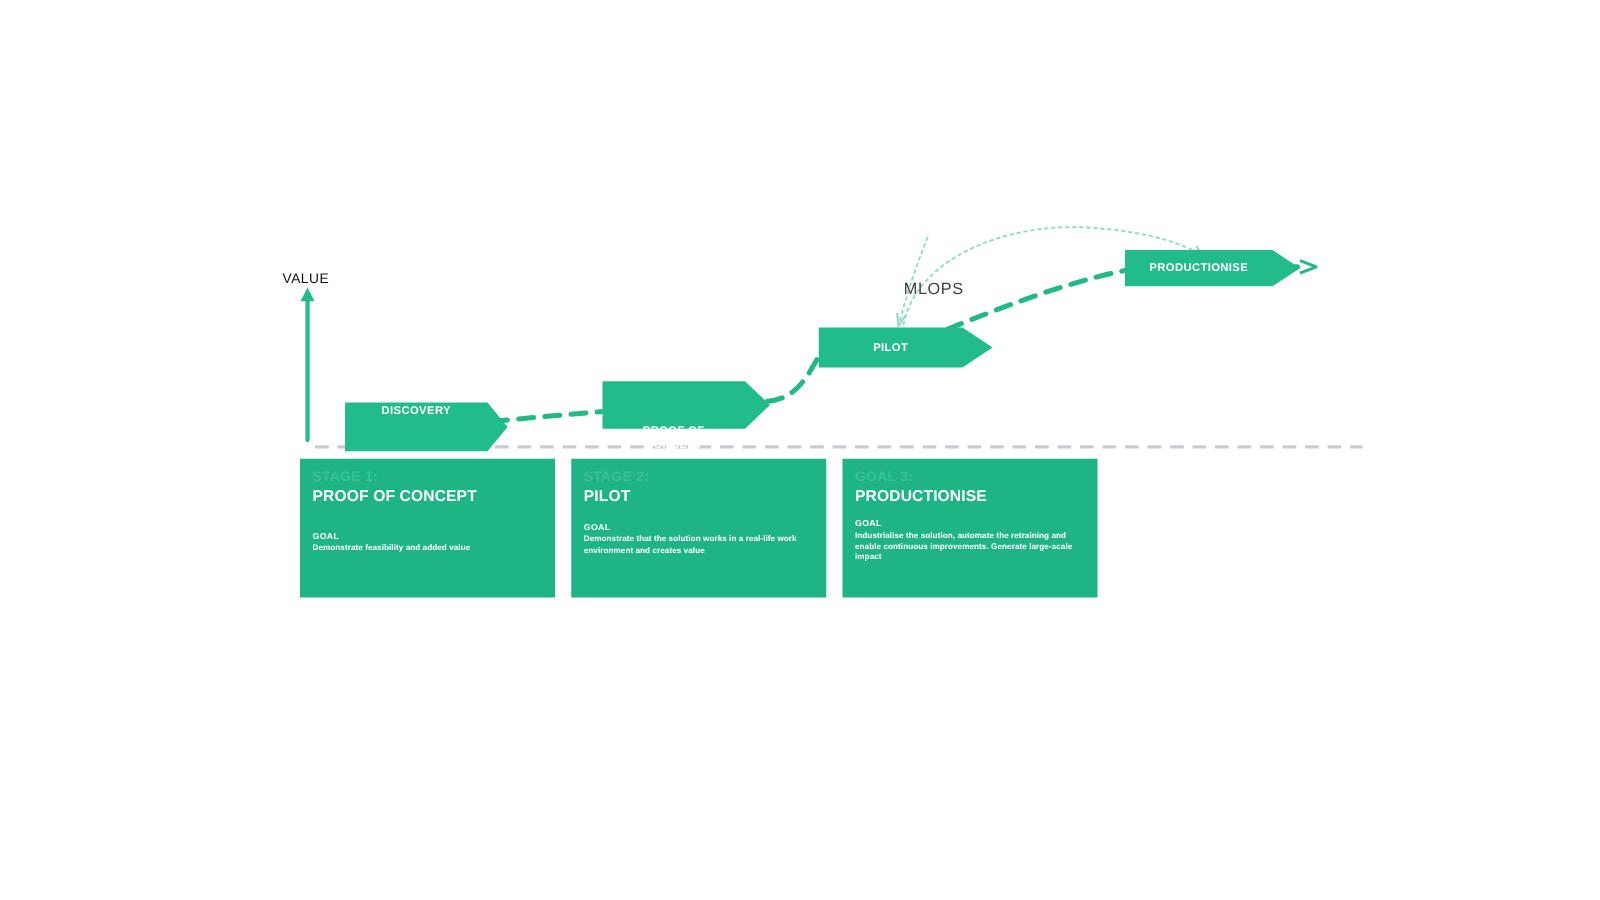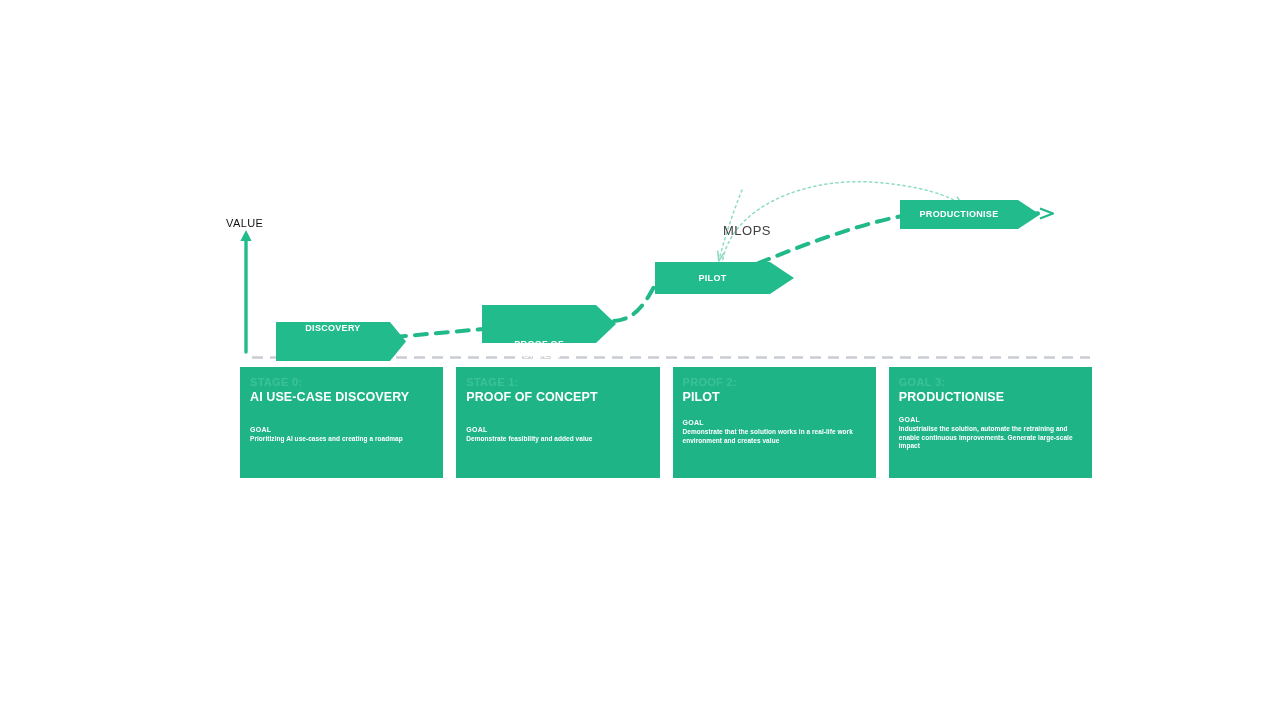--- a/index.html
+++ b/index.html
@@ -172,40 +172,32 @@
 
   <div class="chevron-label" style="left:482px; top:311px; width:114px;margin-top:28px;">PROOF OF
 CONCEPT</div>
 
   <div class="chevron-label" style="left:655px; top:273px; width:115px;">PILOT</div>
 
   <div class="chevron-label" style="left:900px; top:209px; width:118px;">PRODUCTIONISE</div>
 
   <div id="cards">
 
-    <div class="stage-card">
-      <div class="stage-kicker">STAGE 0:</div>
-      <div class="stage-title">AI USE-CASE DISCOVERY</div>
-      <div class="goal-block">
-        <div class="goal-label">GOAL</div>
-        <div class="goal-text">Prioritizing AI use-cases and creating a roadmap</div>
-      </div>
-    </div>
 
     <div class="stage-card">
       <div class="stage-kicker">STAGE 1:</div>
       <div class="stage-title">PROOF OF CONCEPT</div>
       <div class="goal-block">
         <div class="goal-label">GOAL</div>
         <div class="goal-text">Demonstrate feasibility and added value</div>
       </div>
     </div>
 
     <div class="stage-card">
-      <div class="stage-kicker">PROOF 2:</div>
+      <div class="stage-kicker">STAGE 2:</div>
       <div class="stage-title">PILOT</div>
       <div class="goal-block" style="top:51px;">
         <div class="goal-label">GOAL</div>
         <div class="goal-text">Demonstrate that the solution works in a real-life work environment and creates value</div>
       </div>
     </div>
 
     <div class="stage-card">
       <div class="stage-kicker">GOAL 3:</div>
       <div class="stage-title">PRODUCTIONISE</div>

